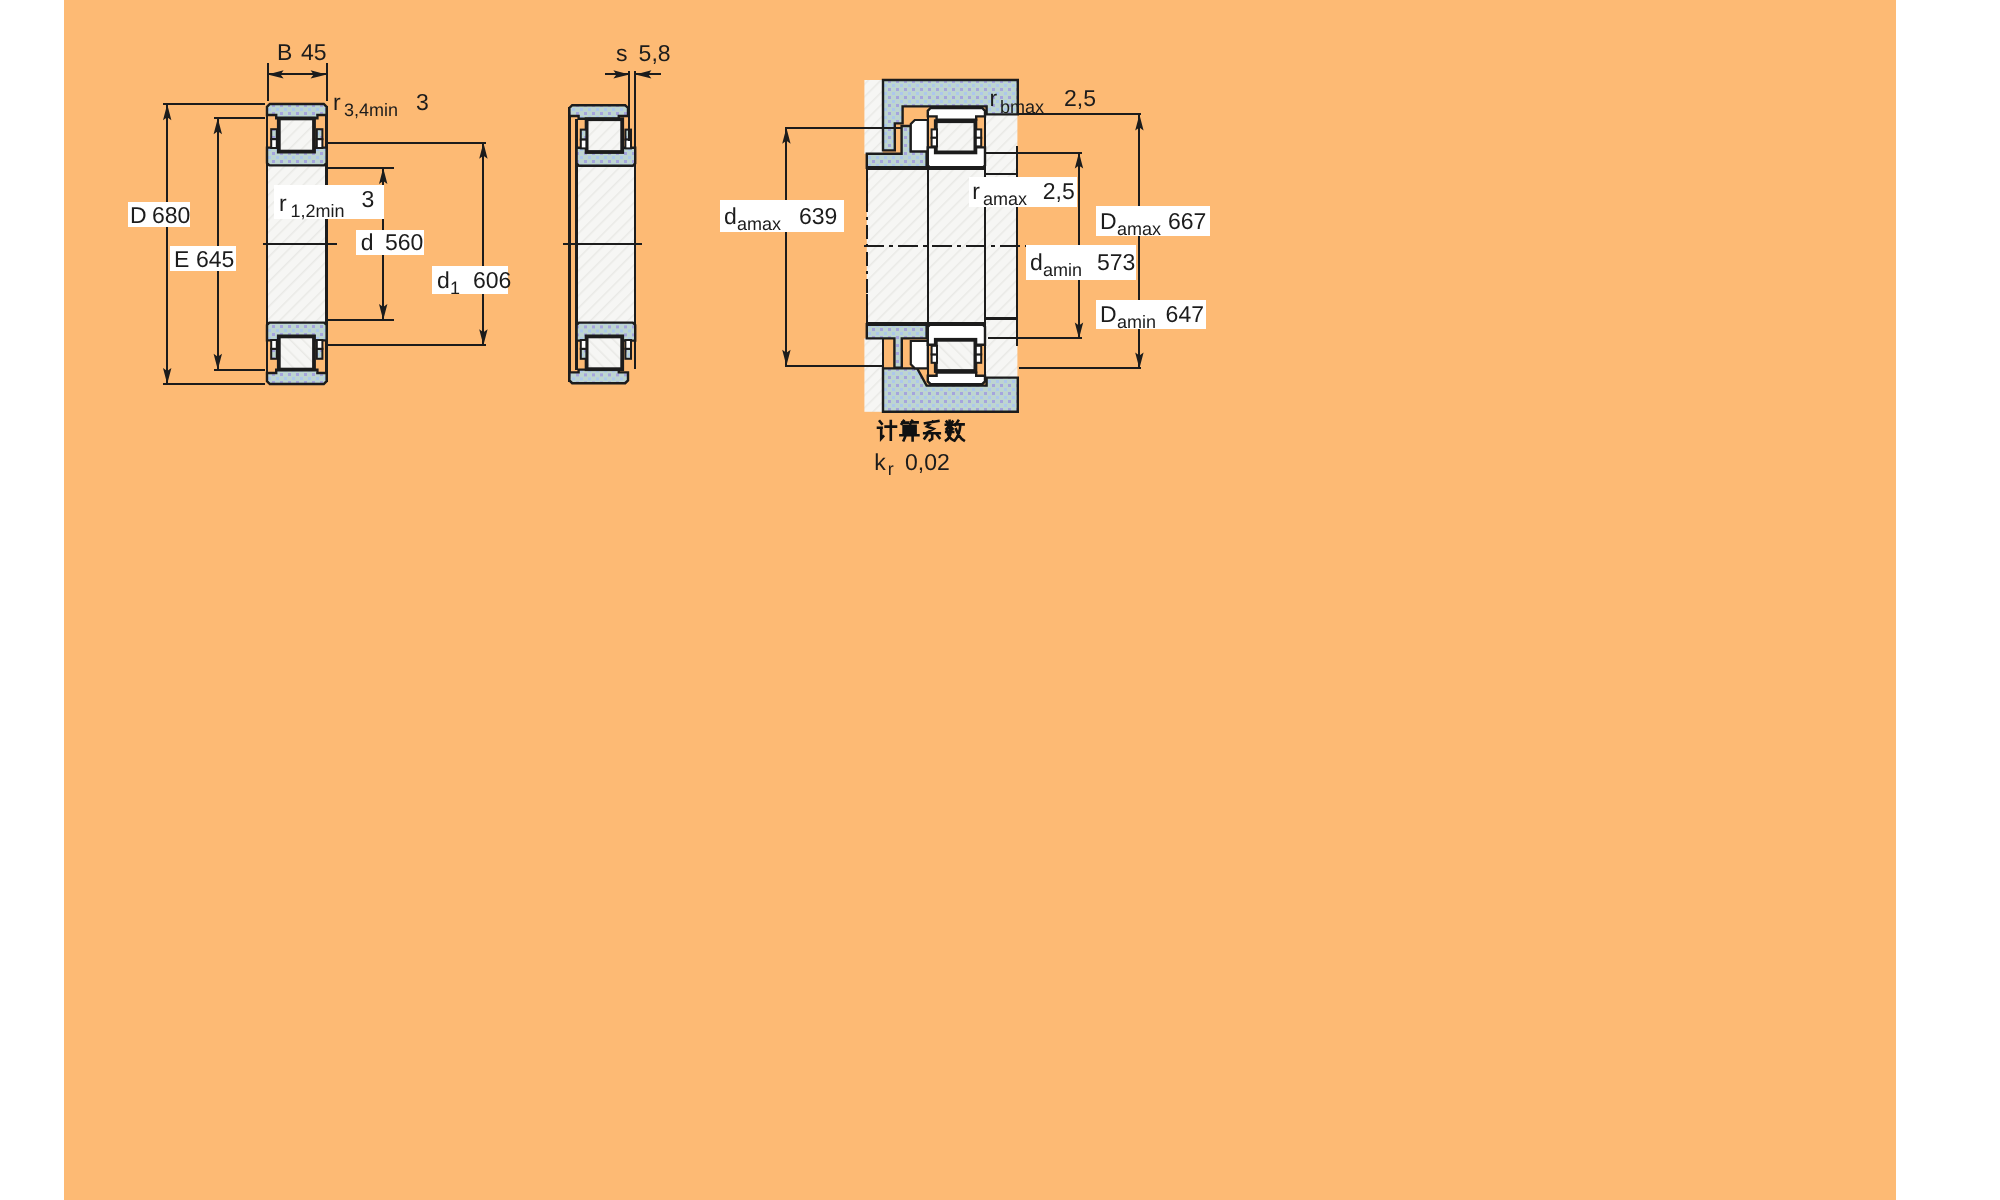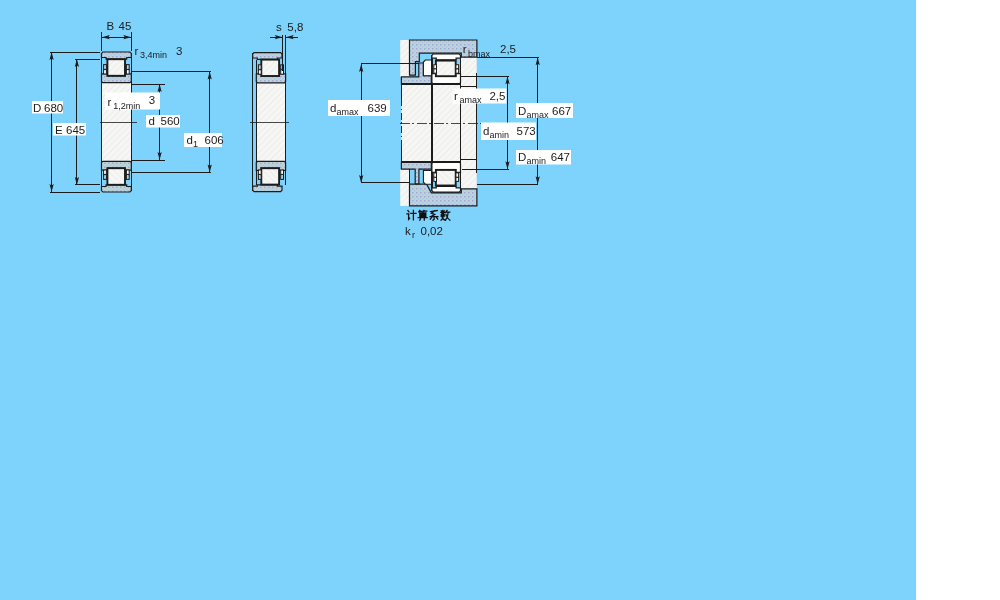--- a/index.html
+++ b/index.html
@@ -1,16 +1,16 @@
 <!DOCTYPE html>
 <html><head>
 <meta charset="utf-8">
 <style>
   html,body{margin:0;padding:0;background:#ffffff;}
-  .canvas{position:relative;width:916px;height:600px;background:#7dd3fc;overflow:hidden;transform:translateZ(0);}
+  .canvas{position:relative;width:916px;height:600px;background:#fdba74;overflow:hidden;transform:translateZ(0);margin-left:32px;}
   svg{position:absolute;left:0;top:0;}
   text{font-family:"Liberation Sans","DejaVu Sans",sans-serif;fill:#1c1c1c;}
   .lbl{font-size:11.5px;}
   .sub{font-size:9px;}
 </style>
 </head>
 <body>
 
 <div class="canvas">
 <svg id="drawing" width="1000" height="600" viewBox="0 0 1000 600">

